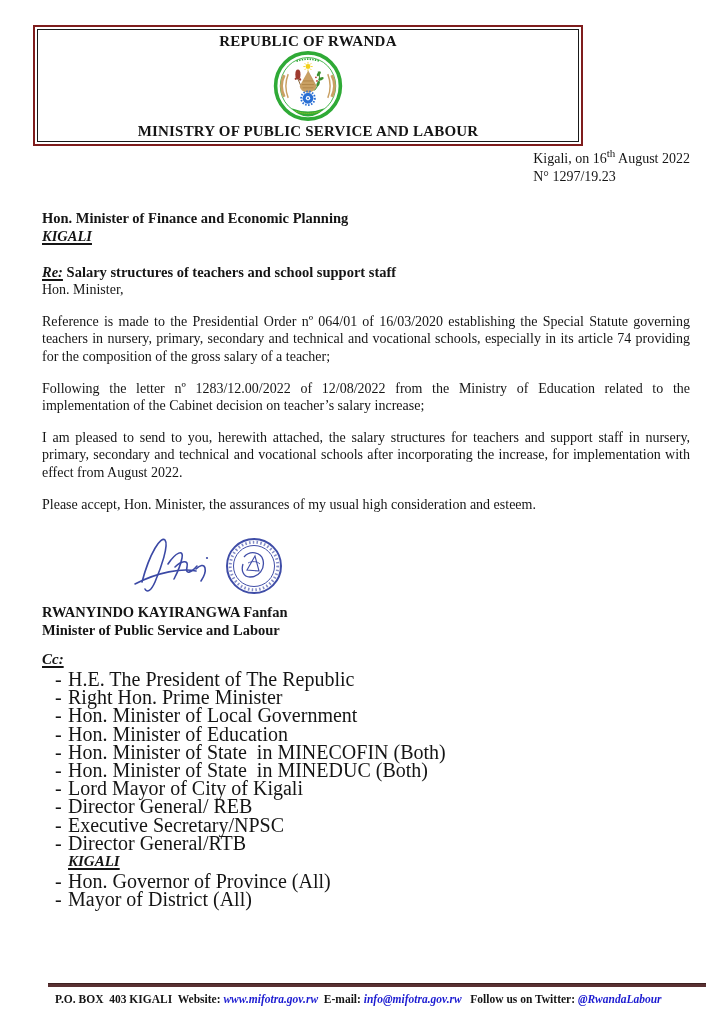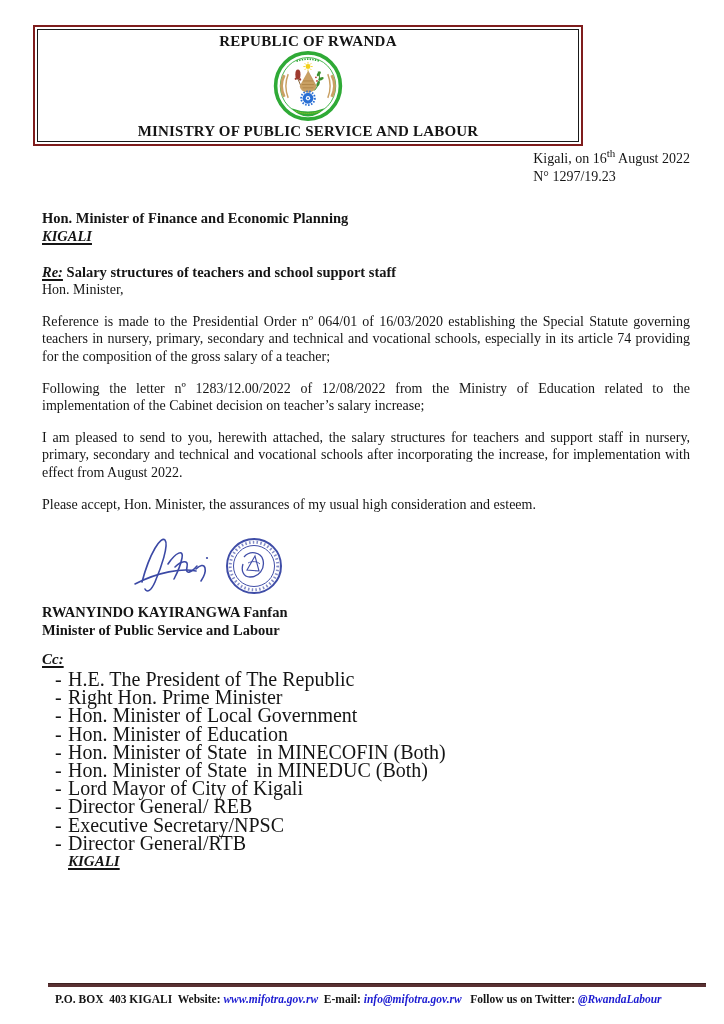--- a/index.html
+++ b/index.html
@@ -199,20 +199,24 @@
         <li>Hon. Minister of Local Government</li>
         <li>Hon. Minister of Education</li>
         <li>Hon. Minister of State  in MINECOFIN (Both)</li>
         <li>Hon. Minister of State  in MINEDUC (Both)</li>
         <li>Lord Mayor of City of Kigali</li>
         <li>Director General/ REB</li>
         <li>Executive Secretary/NPSC</li>
         <li>Director General/RTB</li>
       </ul>
       <div class="cc-kigali u">KIGALI</div>
+      <ul class="cc-list">
+        <li>Hon. Governor of Province (All)</li>
+        <li>Mayor of District (All)</li>
+      </ul>
     </div>
 
   </div>
 
   <div class="footer">
     <div class="footer-rule"></div>
     <div class="footer-text"><span>P.O. BOX  403 KIGALI  Website: </span><span class="lnk" style="color:#1b1bd1">www.mifotra.gov.rw</span><span>  E-mail: </span><span class="lnk" style="color:#1b1bd1">info@mifotra.gov.rw</span><span>   Follow us on Twitter: </span><span class="lnk" style="color:#1b1bd1">@RwandaLabour</span></div>
   </div>
 </div>
 

